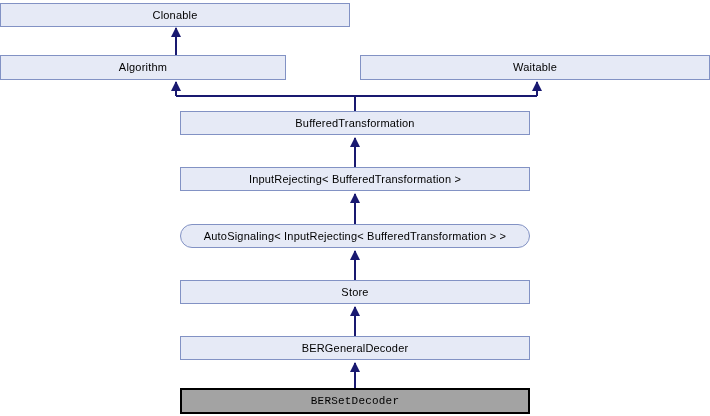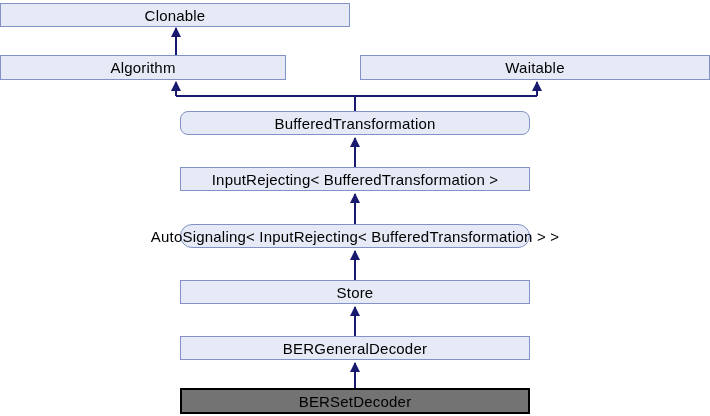--- a/index.html
+++ b/index.html
@@ -18,28 +18,29 @@
   }
   .uml-box {
     position: absolute;
     box-sizing: border-box;
     background: #e6eaf6;
     border: 1px solid #8292c4;
     display: flex;
     align-items: center;
     justify-content: center;
     color: #000000;
-    font-size: 15px;
+    font-size: 11px;
     line-height: 1;
     white-space: nowrap;
     letter-spacing: 0.2px;
   }
   .uml-box.highlight {
-    background: #737373;
+    background: #a3a3a3;
     border: 2px solid #000000;
+    font-family: Liberation Mono, monospace;
   }
   .uml-label {
     display: block;
     pointer-events: none;
   }
   .edge-layer {
     position: absolute;
     left: 0;
     top: 0;
     width: 710px;
@@ -96,21 +97,21 @@
   </div>
 
   <div class="uml-box" style="left: 0px; top: 55px; width: 286px; height: 25px;">
     <span class="uml-label">Algorithm</span>
   </div>
 
   <div class="uml-box" style="left: 360px; top: 55px; width: 350px; height: 25px;">
     <span class="uml-label">Waitable</span>
   </div>
 
-  <div class="uml-box" style="left: 180px; top: 111px; width: 350px; height: 24px; border-radius: 8px;">
+  <div class="uml-box" style="left: 180px; top: 111px; width: 350px; height: 24px;">
     <span class="uml-label">BufferedTransformation</span>
   </div>
 
   <div class="uml-box" style="left: 180px; top: 167px; width: 350px; height: 24px;">
     <span class="uml-label">InputRejecting&lt; BufferedTransformation &gt;</span>
   </div>
 
   <div class="uml-box" style="left: 180px; top: 224px; width: 350px; height: 24px; border-radius: 12px;">
     <span class="uml-label">AutoSignaling&lt; InputRejecting&lt; BufferedTransformation &gt; &gt;</span>
   </div>

